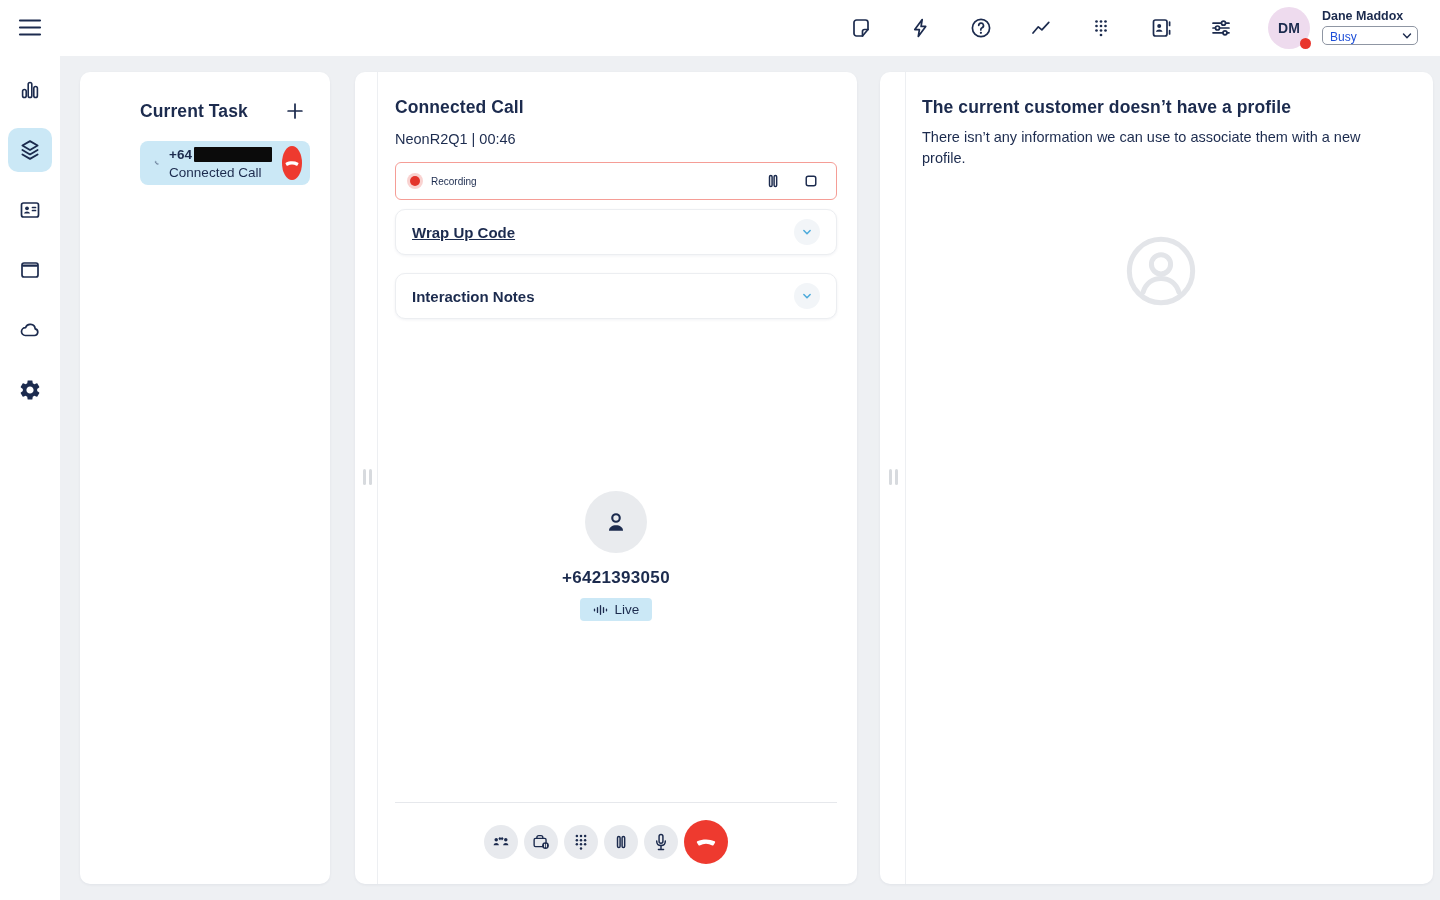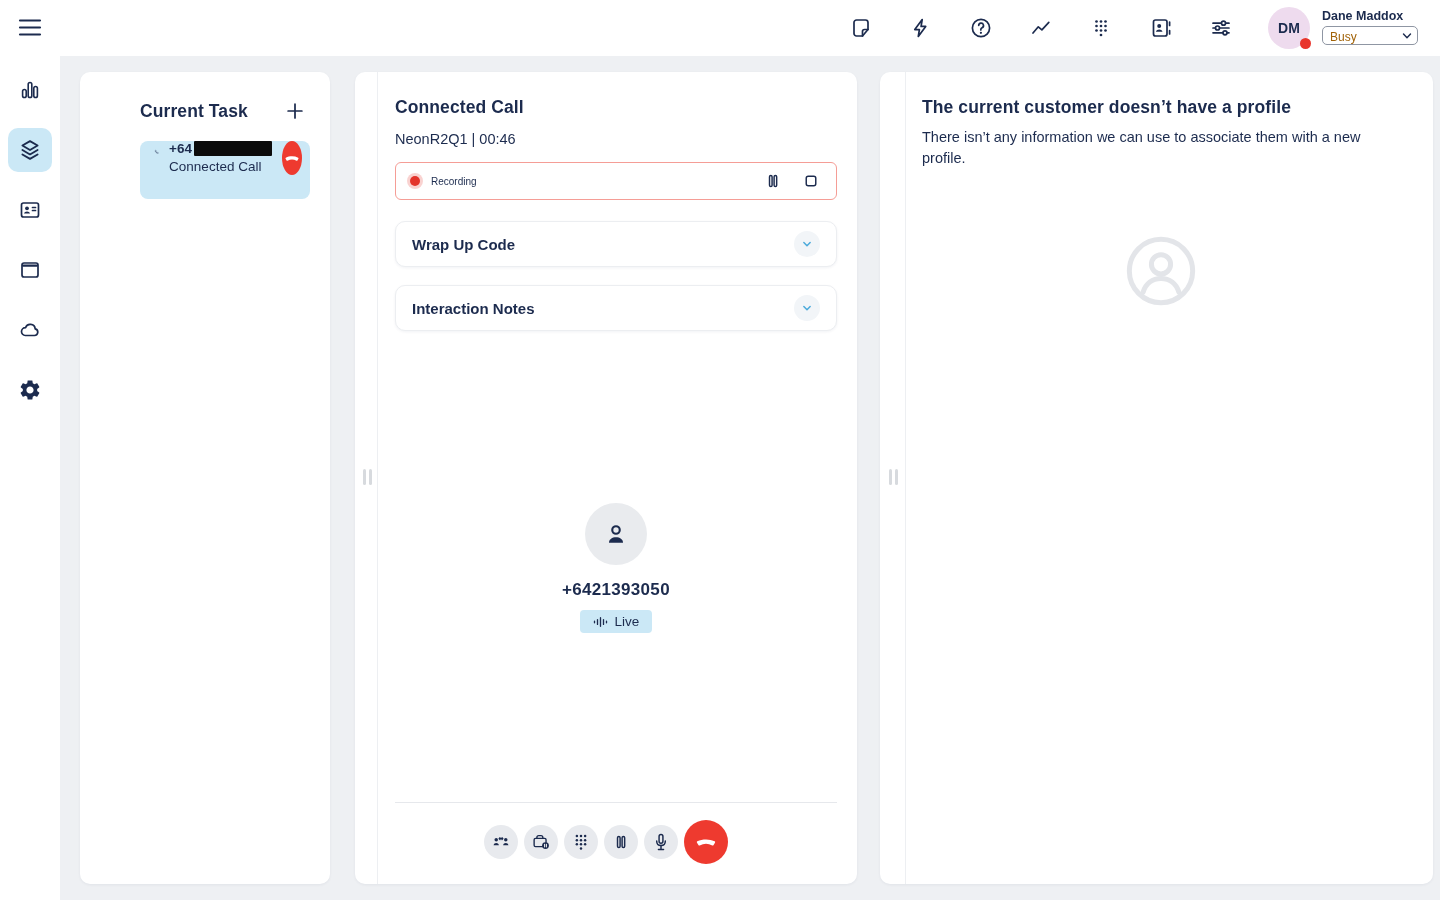--- a/index.html
+++ b/index.html
@@ -23,21 +23,21 @@
   .tb-btn { width:24px; height:24px; }
   .avatar { position:absolute; left:1268px; top:7px; width:42px; height:42px; border-radius:50%;
             background:#eedbee; display:flex; align-items:center; justify-content:center;
             font-size:14px; font-weight:bold; color:#1c2b4e; }
   .status-dot { position:absolute; right:-1px; bottom:0; width:11px; height:11px; border-radius:50%; background:#e8352c; }
   .user-block { position:absolute; left:1322px; top:9px; width:96px; }
   .user-name { font-size:12.5px; font-weight:bold; white-space:nowrap; }
   .status-select-wrap { position:relative; margin-top:3px; width:96px; height:19px;
                         border:1px solid #8f96a3; border-radius:5px; background:#fff; }
   .status-select-wrap select { appearance:none; -webkit-appearance:none; width:100%; height:100%;
-      border:none; background:transparent; font-size:12px; color:#a16207; padding:0 18px 0 7px; outline:none; }
+      border:none; background:transparent; font-size:12px; color:#1d4ed8; padding:0 18px 0 7px; outline:none; }
   .status-select-wrap .sel-chevron { position:absolute; right:5px; top:4px; pointer-events:none; }
 
   
   .rail { position:absolute; left:0; top:0; width:60px; height:900px; background:#ffffff; z-index:2; }
   .rail-nav { position:absolute; left:8px; top:68px; display:flex; flex-direction:column; gap:16px; }
   .rail-btn { width:44px; height:44px; border-radius:10px; display:flex; align-items:center; justify-content:center; }
   .rail-btn.active { background:#cbe8f6; }
 
   
   .card { position:absolute; top:72px; height:812px; background:#ffffff; border-radius:10px;
@@ -52,22 +52,22 @@
   .drag-handle { position:absolute; top:397px; display:flex; gap:3px; cursor:col-resize; }
   .card-call .drag-handle { left:8px; }
   .card-profile .drag-handle { left:9px; }
   .drag-handle i { width:3px; height:16px; background:#d7dade; border-radius:2px; }
 
   
   .tasks-content { padding:26px 20px 0 20px; }
   .tasks-header { display:flex; align-items:center; justify-content:space-between; }
   .panel-title { font-size:17.5px; font-weight:bold; letter-spacing:.1px; }
   .plus-btn { width:26px; height:26px; }
-  .task-card { margin-top:17px; height:58px; background:#cbe8f6; border-radius:8px;
-               display:flex; align-items:flex-start; gap:10px; padding:0 8px 0 14px; cursor:pointer; }
+  .task-card { margin-top:17px; height:44px; background:#cbe8f6; border-radius:8px;
+               display:flex; align-items:center; gap:10px; padding:0 8px 0 14px; cursor:pointer; }
   .task-info { display:flex; flex-direction:column; gap:3px; font-size:13.5px; }
   .task-number { font-weight:bold; display:flex; align-items:center; gap:2px; }
   .redaction { display:inline-block; width:78px; height:15px; background:#0b0b0b; border-radius:1px; }
   .hangup-sm { margin-left:auto; width:34px; height:34px; border-radius:50%; background:#ee3a2f;
                display:flex; align-items:center; justify-content:center; }
 
   
   .call-content { position:absolute; left:40px; right:20px; top:0; bottom:0; padding-top:25px; }
   .session-info { margin-top:13px; font-size:14.5px; }
   .recording-bar { margin-top:15px; height:38px; border:1px solid #f59d96; border-radius:6px;
@@ -76,21 +76,21 @@
   .rec-label { font-size:10px; }
   .rec-actions { margin-left:auto; display:flex; gap:16px; align-items:center; }
   .rec-actions button { width:22px; height:22px; }
 
   .accordion { height:46px; border:1px solid #eceef1; border-radius:10px; background:#fff;
                box-shadow:0 1px 3px rgba(25,39,80,.06); display:flex; align-items:center;
                padding:0 16px; cursor:pointer; }
   .accordion .acc-label { font-size:15px; font-weight:bold; }
   .accordion .chev-wrap { margin-left:auto; width:26px; height:26px; border-radius:50%;
                           background:#f2f5f8; display:flex; align-items:center; justify-content:center; }
-  .acc-wrapup { margin-top:21px; }
+  .acc-wrapup { margin-top:9px;text-decoration:underline; }
   .acc-notes  { margin-top:18px; }
 
   .contact-block { margin-top:172px; text-align:center; }
   .contact-avatar { width:62px; height:62px; border-radius:50%; background:#e9ebee; margin:0 auto;
                     display:flex; align-items:center; justify-content:center; }
   .contact-number { margin-top:15px; font-size:17px; font-weight:bold; letter-spacing:.3px; }
   .live-badge { margin-top:10px; display:inline-flex; align-items:center; gap:7px; background:#cbe8f6;
                 border-radius:4px; padding:4px 13px; font-size:13.5px; }
 
   .call-divider { position:absolute; left:40px; right:20px; top:730px; border-top:1px solid #e6e8ec; }

